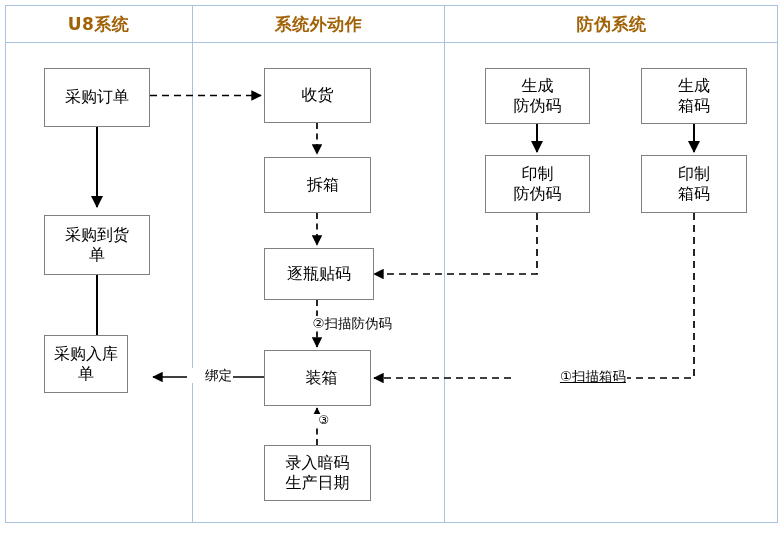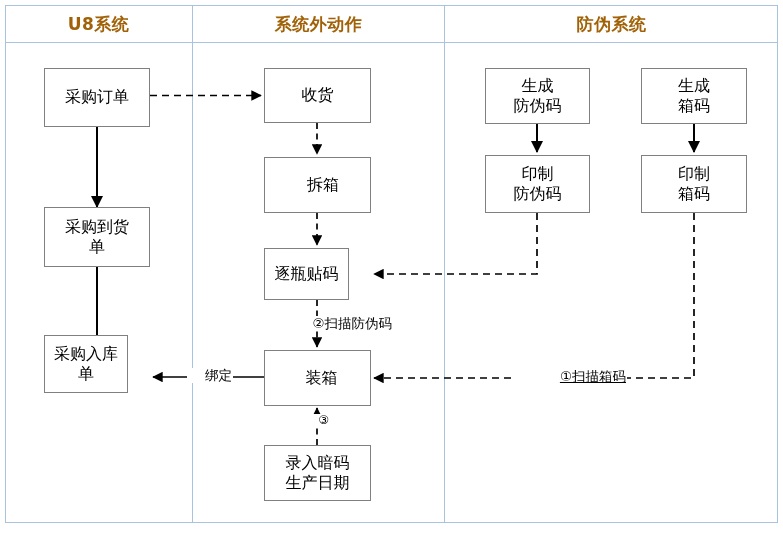--- a/index.html
+++ b/index.html
@@ -128,28 +128,28 @@
 
   <div class="edge-label" style="left:243px; top:316px; width:148px;">②扫描防伪码</div>
 
   <div class="edge-label" style="left:187px; top:368px; width:44px;">绑定</div>
 
   <div class="edge-label small" style="left:306px; top:414px; width:22px;">③</div>
 
   <div class="edge-label" style="left:515px; top:369px; width:110px;text-decoration:underline;">①扫描箱码</div>
 
   <div class="node" style="left:44px; top:68px; width:106px; height:59px;">采购订单</div>
-  <div class="node" style="left:44px; top:207px; width:106px; height:60px;">采购到货
+  <div class="node" style="left:44px; top:215px; width:106px; height:60px;">采购到货
 单</div>
   <div class="node" style="left:44px; top:335px; width:84px; height:58px;">采购入库
 单</div>
 
   <div class="node" style="left:264px; top:68px; width:107px; height:55px;">收货</div>
   <div class="node" style="left:264px; top:157px; width:107px; height:56px;padding-left:11px;">拆箱</div>
-  <div class="node" style="left:264px; top:248px; width:85px; height:52px;">逐瓶贴码</div>
+  <div class="node" style="left:264px; top:248px; width:110px; height:52px;">逐瓶贴码</div>
   <div class="node" style="left:264px; top:350px; width:107px; height:56px;padding-left:8px;">装箱</div>
   <div class="node" style="left:264px; top:445px; width:107px; height:56px;">录入暗码
 生产日期</div>
 
   <div class="node" style="left:485px; top:68px; width:105px; height:56px;">生成
 防伪码</div>
   <div class="node" style="left:485px; top:155px; width:105px; height:58px;">印制
 防伪码</div>
 
   <div class="node" style="left:641px; top:68px; width:106px; height:56px;">生成

